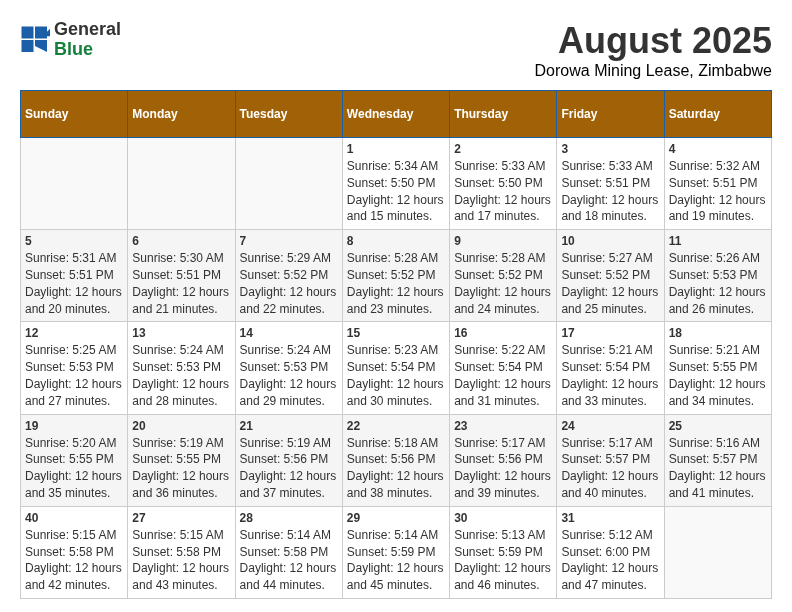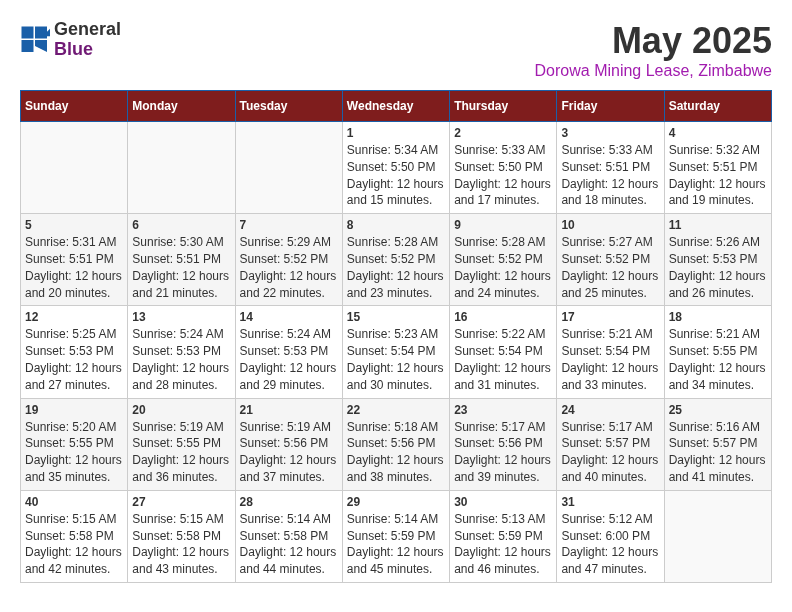--- a/index.html
+++ b/index.html
@@ -21,47 +21,47 @@
       align-items: center;
     }
     .logo-text {
       display: flex;
       flex-direction: column;
       font-size: 18px;
       font-weight: bold;
       line-height: 1.1;
     }
     .logo-general { color: #333; }
-    .logo-blue { color: #701a75; }
+    .logo-blue { color: #15803d; }
     .logo-icon {
       width: 30px;
       height: 30px;
       margin-right: 4px;
     }
     .title-area {
       text-align: right;
     }
     .month-title {
       font-size: 36px;
       font-weight: bold;
       color: #333;
     }
     .location-title {
       font-size: 16px;
-      color: #a21caf;
+      color: #000000;
     }
     .calendar {
       width: 100%;
       border-collapse: collapse;
       font-size: 11px;
     }
     .calendar thead th {
-      background-color: #7f1d1d;
+      background-color: #a16207;
       color: #fff;
-      padding: 8px 4px;
+      padding: 16px 4px;
       text-align: left;
       font-size: 12px;
       border: 1px solid #1a5fa8;
     }
     .calendar tbody td {
       border: 1px solid #ccc;
       vertical-align: top;
       padding: 4px;
       width: calc(100% / 7);
       min-height: 80px;
@@ -95,21 +95,21 @@
       <rect x="2" y="20" width="16" height="16" fill="#1a5fa8"></rect>
       <polygon points="20,20 36,20 36,36 20,28" fill="#1a5fa8"></polygon>
       <polygon points="30,15 40,15 40,5" fill="#1a5fa8"></polygon>
     </svg>
     <div class="logo-text">
       <span class="logo-general">General</span>
       <span class="logo-blue">Blue</span>
     </div>
   </div>
   <div class="title-area">
-    <div class="month-title">May 2025</div>
+    <div class="month-title">August 2025</div>
     <div class="location-title">Dorowa Mining Lease, Zimbabwe</div>
   </div>
 </div>
 
 <table class="calendar">
   <thead>
     <tr>
     <th>Sunday</th>
         <th>Monday</th>
         <th>Tuesday</th>

